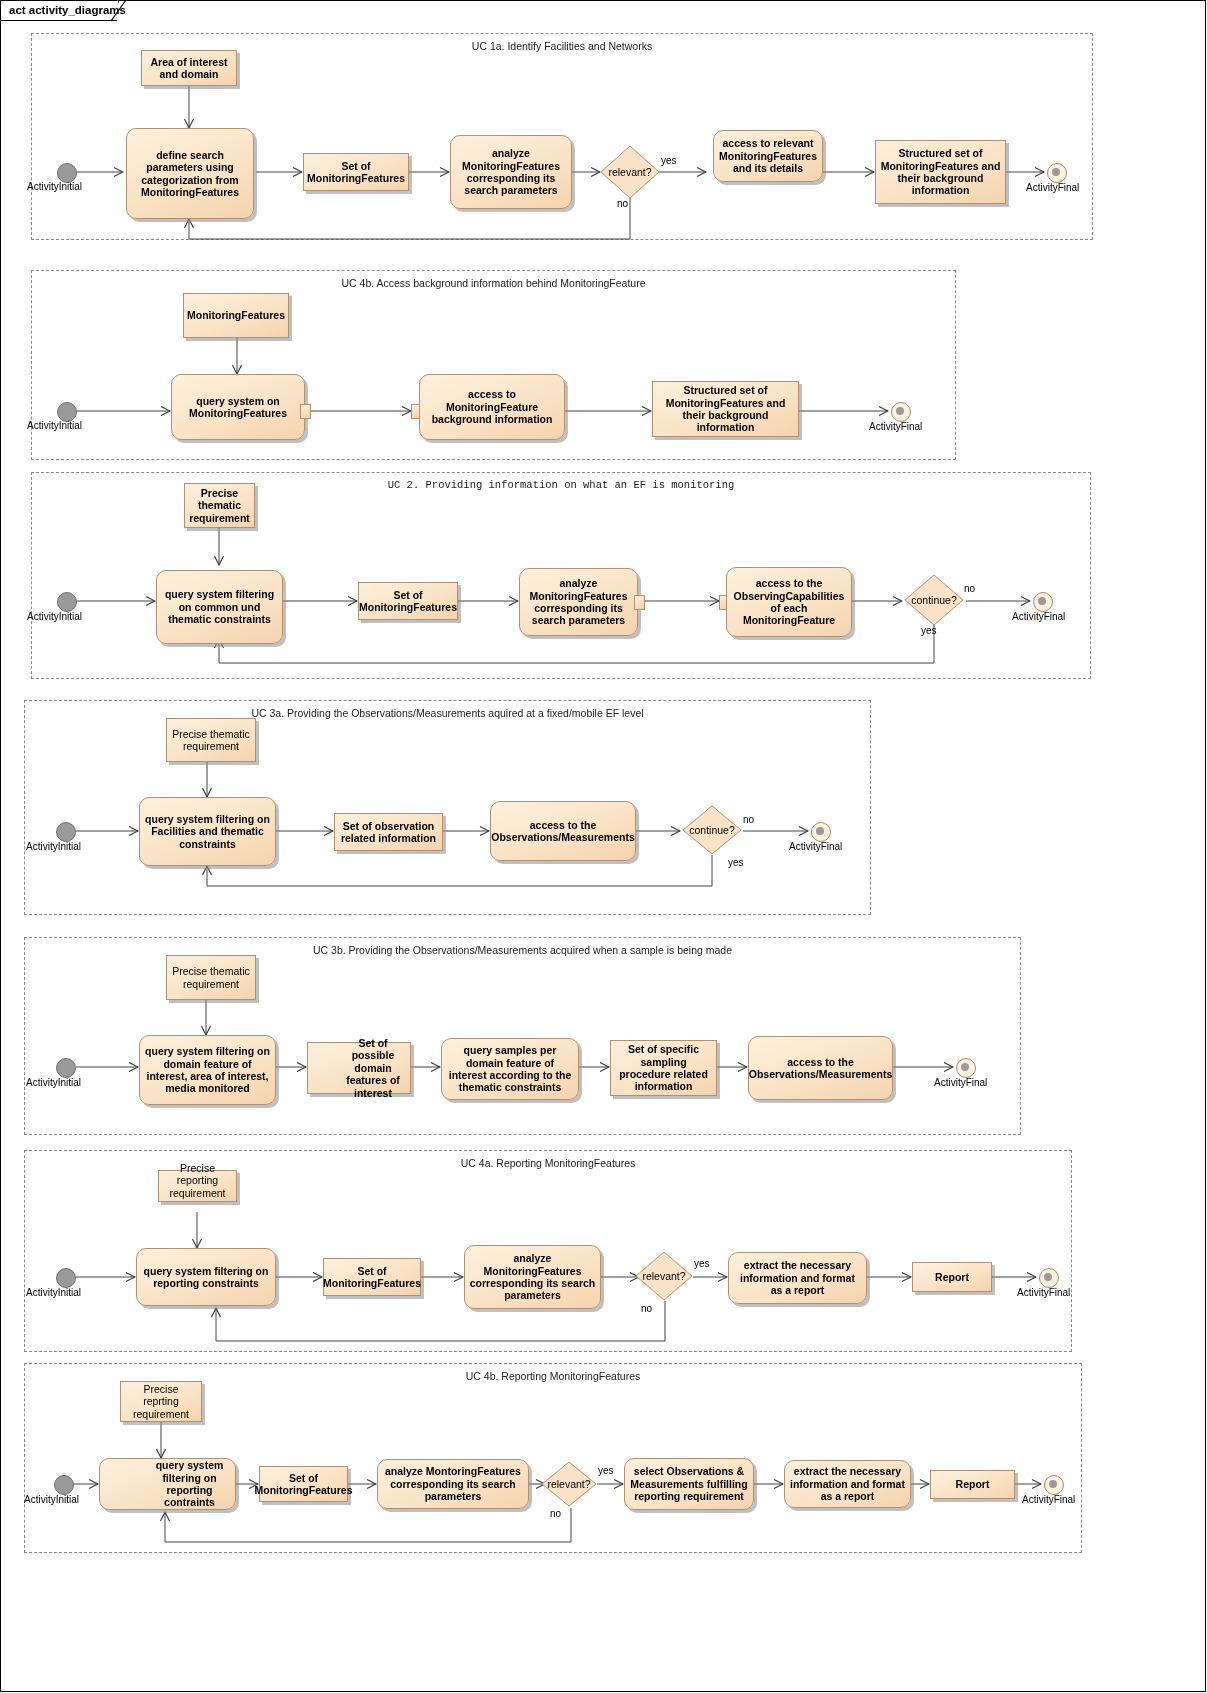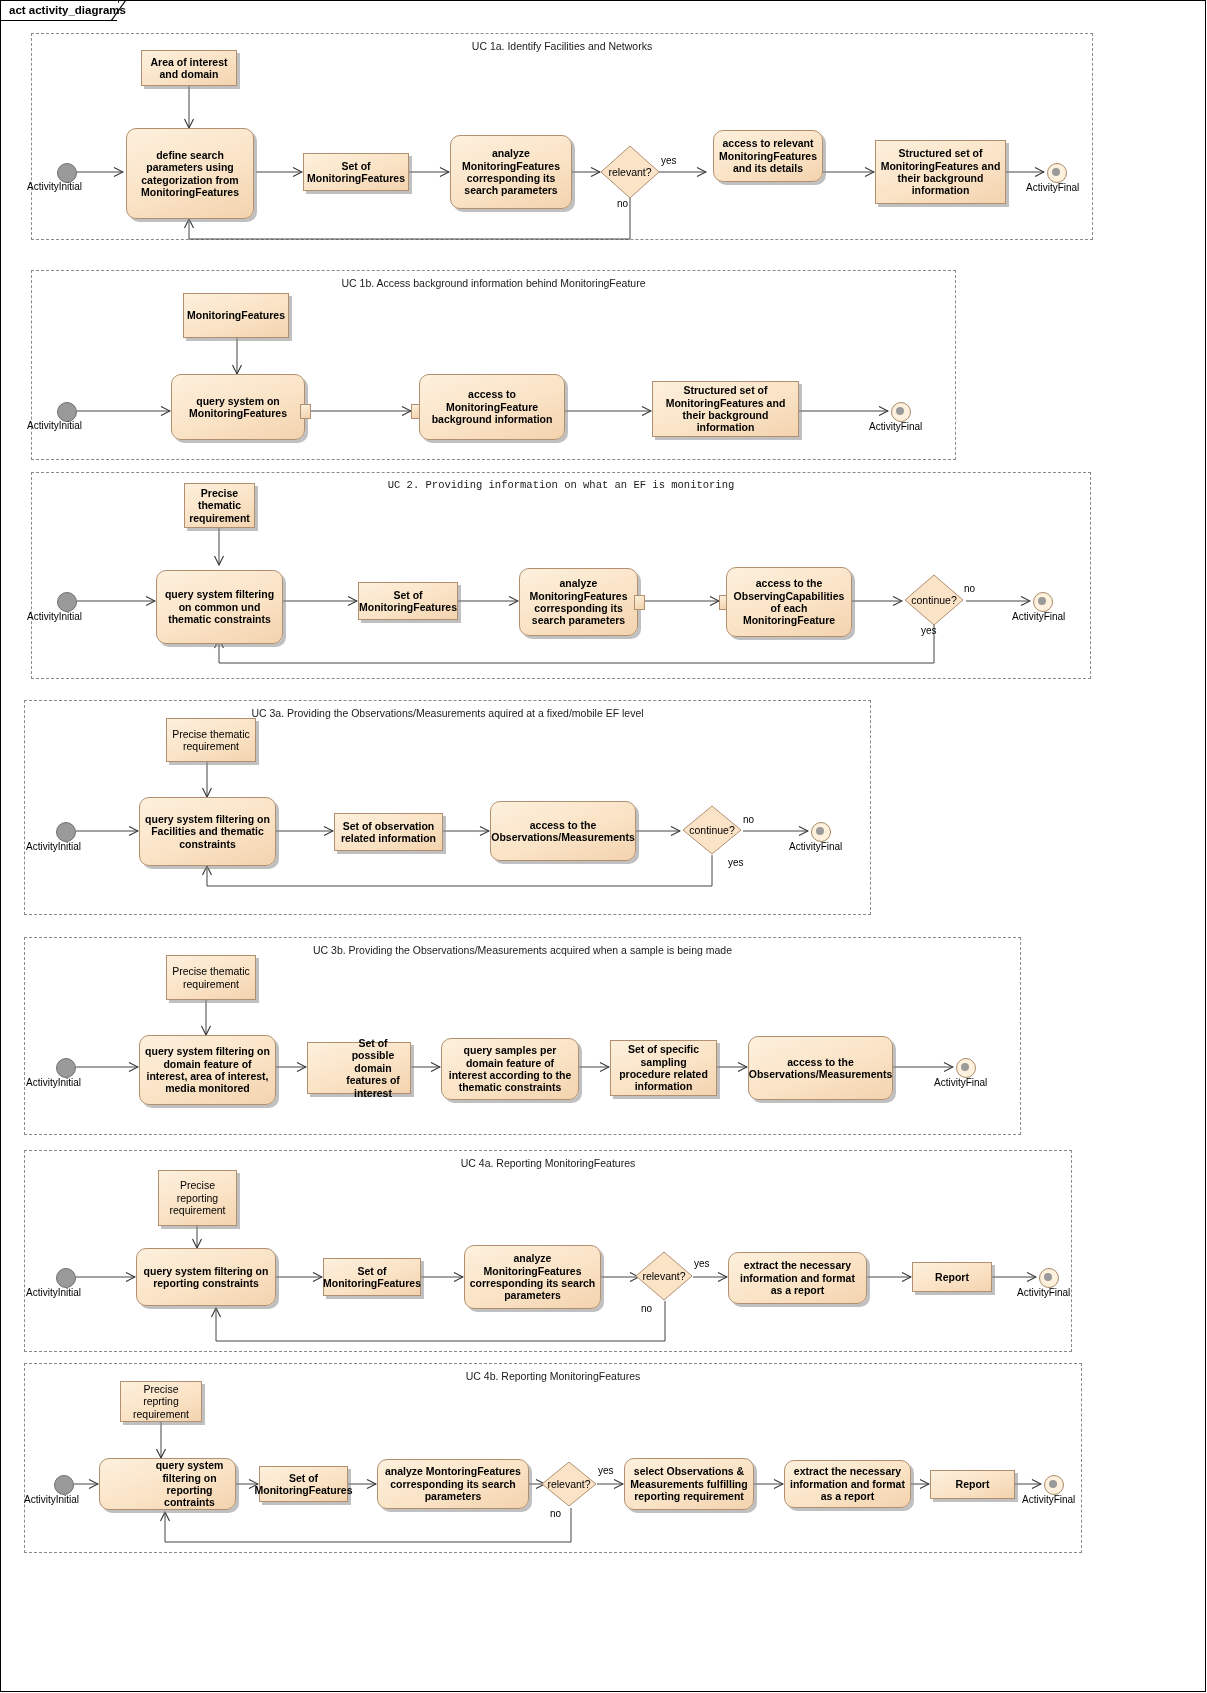--- a/index.html
+++ b/index.html
@@ -228,21 +228,21 @@
 <div class="node action" style="left:707px; top:130px; width:110px; height:52px;margin-left:6px;">
   <span>access to relevant MonitoringFeatures and its details</span>
 </div>
 <div class="node object" style="left:875px; top:140px; width:131px; height:64px;">
   <span>Structured set of MonitoringFeatures and their background information</span>
 </div>
 <div class="final" style="left:1047px; top:163px;"></div>
 <div class="nodelabel" style="left:1026px; top:182px;">ActivityFinal</div>
 
 <div class="uc" style="left:31px; top:270px; width:925px; height:190px;">
-  <div class="uc-title">UC 1b.  Access background information behind MonitoringFeature</div>
+  <div class="uc-title">UC 4b.  Access background information behind MonitoringFeature</div>
 </div>
 <div class="initial" style="left:57px; top:402px;"></div>
 <div class="nodelabel" style="left:27px; top:420px;">ActivityInitial</div>
 
 <div class="node object" style="left:183px; top:293px; width:106px; height:45px;">
   <span>MonitoringFeatures</span>
 </div>
 <div class="node action" style="left:171px; top:374px; width:134px; height:66px;">
   <span>query system on MonitoringFeatures</span>
 </div>
@@ -347,21 +347,21 @@
 </div>
 <div class="final" style="left:956px; top:1058px;"></div>
 <div class="nodelabel" style="left:934px; top:1077px;">ActivityFinal</div>
 
 <div class="uc" style="left:24px; top:1150px; width:1048px; height:202px;">
   <div class="uc-title">UC 4a. Reporting MonitoringFeatures</div>
 </div>
 <div class="initial" style="left:56px; top:1268px;"></div>
 <div class="nodelabel" style="left:26px; top:1287px;">ActivityInitial</div>
 
-<div class="node object" style="left:158px; top:1170px; width:79px; height:56px;">
+<div class="node object" style="left:158px; top:1170px; width:79px; height:32px;align-items:flex-end;">
   <span class="thin">Precise reporting requirement</span>
 </div>
 <div class="node action" style="left:136px; top:1248px; width:140px; height:58px;">
   <span>query system filtering on reporting constraints</span>
 </div>
 <div class="node object" style="left:323px; top:1258px; width:98px; height:38px;">
   <span>Set of MonitoringFeatures</span>
 </div>
 <div class="node action" style="left:464px; top:1245px; width:137px; height:64px;">
   <span>analyze MonitoringFeatures corresponding its search parameters</span>

